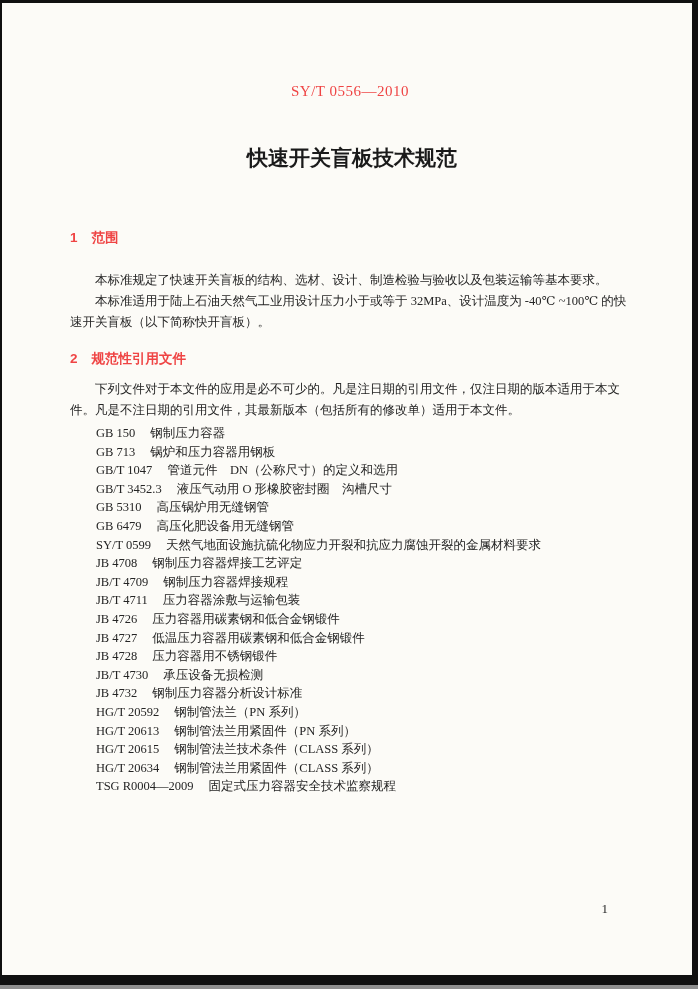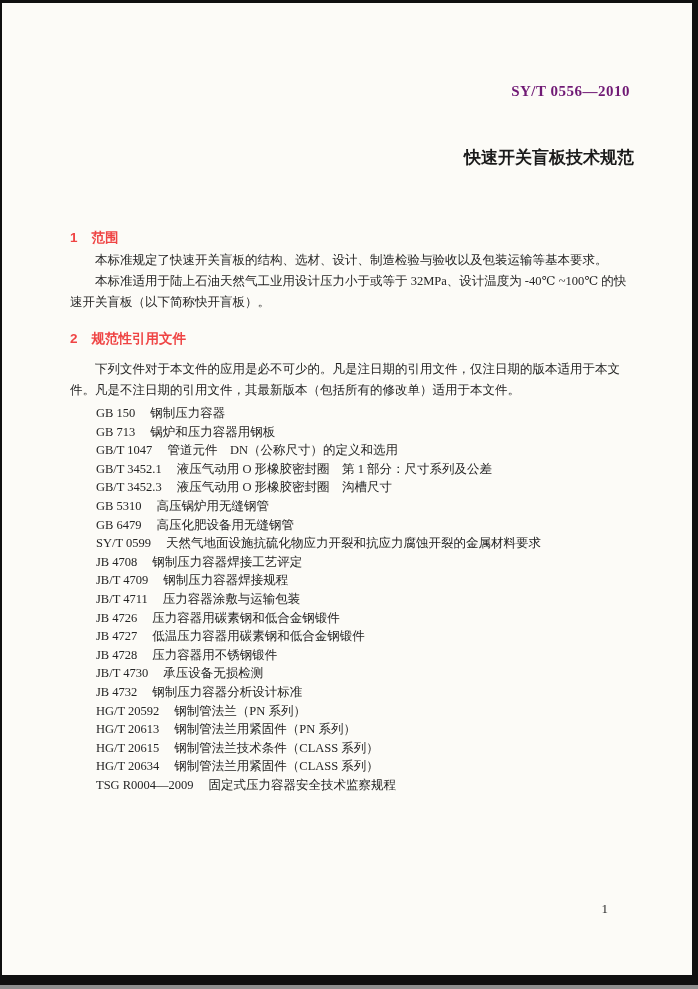--- a/index.html
+++ b/index.html
@@ -22,35 +22,35 @@
     border-width:3px 6px 10px 2px;
     box-sizing:border-box;
     color:#242424;
   }
   .content {
     position:absolute;
     left:68px; right:58px; top:0;
   }
   .doc-number {
     margin-top:79px;
-    text-align:right;
+    text-align:center;
     padding-right:4px;
     font-family:"Liberation Serif", "DejaVu Serif", serif;
-    font-weight:bold;
+    font-weight:normal;
     font-size:15px;
     line-height:18px;
     letter-spacing:0.5px;
-    color:#701a75;
+    color:#ef4444;
   }
   .doc-title {
     margin:45px 0 0 0;
-    text-align:right;
+    text-align:center;
     font-family:"Liberation Sans", "DejaVu Sans", sans-serif;
     font-weight:bold;
-    font-size:17px;
+    font-size:21px;
     line-height:26px;
     color:#1a1a1a;
   }
   .section-heading {
     margin:0;
     font-family:"Liberation Sans", "DejaVu Sans", sans-serif;
     font-weight:bold;
     font-size:13.5px;
     line-height:20px;
     color:#ef4444;
@@ -58,21 +58,21 @@
   .section-heading.sec1 { margin-top:57px; }
   .section-heading.sec2 { margin-top:16px; }
   .sec-num { margin-right:14px; }
   .para {
     margin:0;
     font-size:12.5px;
     line-height:21px;
     text-indent:2em;
     color:#242424;
   }
-  .para.first { margin-top:2px; }
+  .para.first { margin-top:22px; }
   .para.intro { margin-top:10px; }
   .ref-list {
     margin:3px 0 8px 0;
     padding:0 0 0 26px;
     list-style:none;
     font-size:12.5px;
     line-height:18.6px;
     color:#242424;
   }
   .ref-code { margin-right:15px; white-space:nowrap; }
@@ -107,21 +107,20 @@
       <h2 class="section-heading sec2">
         <span class="sec-num">2</span><span>规范性引用文件</span>
       </h2>
 
       <p class="para intro">下列文件对于本文件的应用是必不可少的。凡是注日期的引用文件，仅注日期的版本适用于本文件。凡是不注日期的引用文件，其最新版本（包括所有的修改单）适用于本文件。</p>
 
       <ul class="ref-list">
           <li class="ref-item"><span class="ref-code">GB 150</span><span class="ref-title">钢制压力容器</span></li>
           <li class="ref-item"><span class="ref-code">GB 713</span><span class="ref-title">锅炉和压力容器用钢板</span></li>
           <li class="ref-item"><span class="ref-code">GB/T 1047</span><span class="ref-title">管道元件　DN（公称尺寸）的定义和选用</span></li>
-          <li class="ref-item"><span class="ref-code">GB/T 3452.1</span><span class="ref-title">液压气动用 O 形橡胶密封圈　第 1 部分：尺寸系列及公差</span></li>
           <li class="ref-item"><span class="ref-code">GB/T 3452.3</span><span class="ref-title">液压气动用 O 形橡胶密封圈　沟槽尺寸</span></li>
           <li class="ref-item"><span class="ref-code">GB 5310</span><span class="ref-title">高压锅炉用无缝钢管</span></li>
           <li class="ref-item"><span class="ref-code">GB 6479</span><span class="ref-title">高压化肥设备用无缝钢管</span></li>
           <li class="ref-item"><span class="ref-code">SY/T 0599</span><span class="ref-title">天然气地面设施抗硫化物应力开裂和抗应力腐蚀开裂的金属材料要求</span></li>
           <li class="ref-item"><span class="ref-code">JB 4708</span><span class="ref-title">钢制压力容器焊接工艺评定</span></li>
           <li class="ref-item"><span class="ref-code">JB/T 4709</span><span class="ref-title">钢制压力容器焊接规程</span></li>
           <li class="ref-item"><span class="ref-code">JB/T 4711</span><span class="ref-title">压力容器涂敷与运输包装</span></li>
           <li class="ref-item"><span class="ref-code">JB 4726</span><span class="ref-title">压力容器用碳素钢和低合金钢锻件</span></li>
           <li class="ref-item"><span class="ref-code">JB 4727</span><span class="ref-title">低温压力容器用碳素钢和低合金钢锻件</span></li>
           <li class="ref-item"><span class="ref-code">JB 4728</span><span class="ref-title">压力容器用不锈钢锻件</span></li>

